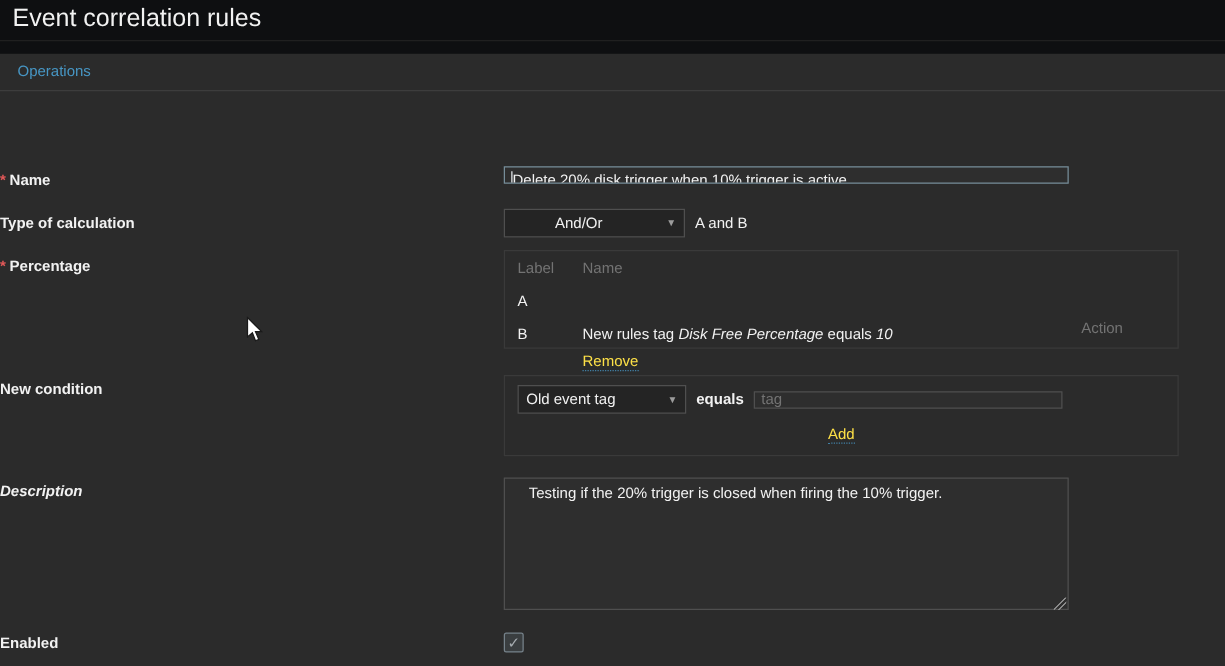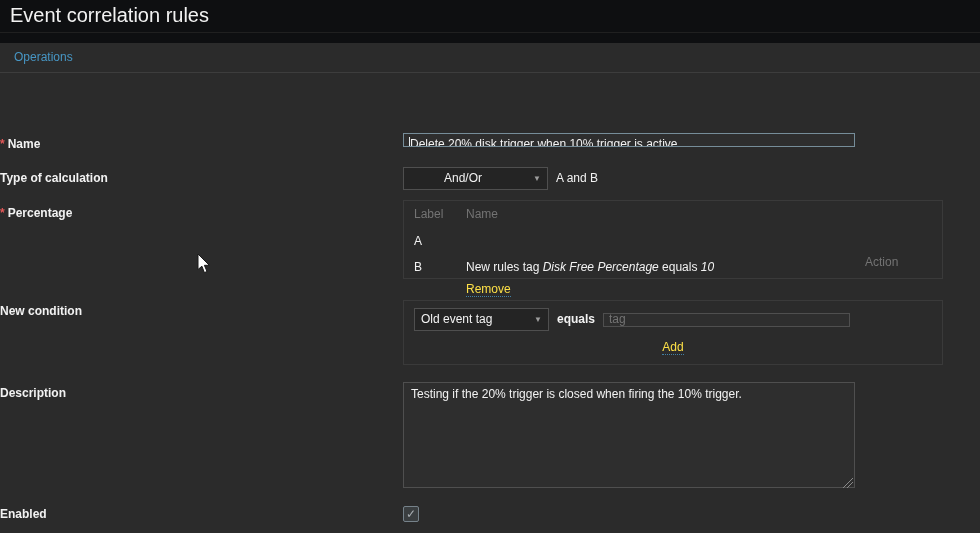--- a/index.html
+++ b/index.html
@@ -90,21 +90,21 @@
   .nc-line2 { margin-top:9px;text-align:center; }
 
   a.zlink { color:#fde047; text-decoration:none; cursor:pointer; }
   a.dotted { border-bottom:1px dotted rgba(71,150,196,.8); padding-bottom:0px; }
 
   
   .desc-wrap { position:relative; }
   textarea.desc {
     width:452px; height:106px; background:#2e2e2e; border:1px solid #4f4f4f;
     color:#f2f2f2; font-family:"Liberation Sans", sans-serif; font-size:12px;
-    padding:4px 7px; resize:none; line-height:15px;
+    padding:4px 19px; resize:none; line-height:15px;
   }
   .resize-corner {
     position:absolute; right:2px; bottom:3px; width:10px; height:10px;
     background:
       linear-gradient(135deg, transparent 0 46%, #8a8a8a 46% 54%, transparent 54% 66%, #8a8a8a 66% 74%, transparent 74%);
     pointer-events:none;
   }
 
   
   .checkbox {
@@ -182,21 +182,21 @@
             <input type="text" class="tinput" style="width: 247px;" placeholder="tag">
           </div>
           <div class="nc-line2">
             <a class="zlink dotted">Add</a>
           </div>
         </div>
       </div>
     </div>
 
     <div class="row" style="top:309px;">
-      <div class="lbl" style="line-height:22px;">Description</div>
+      <div class="lbl" style="line-height:22px;font-style:italic;">Description</div>
       <div class="ctl">
         <div class="desc-wrap">
           <textarea class="desc" style="">Testing if the 20% trigger is closed when firing the 10% trigger.</textarea>
           <div class="resize-corner"></div>
         </div>
       </div>
     </div>
 
     <div class="row" style="top:433px;">
       <div class="lbl" style="line-height:16px;">Enabled</div>

